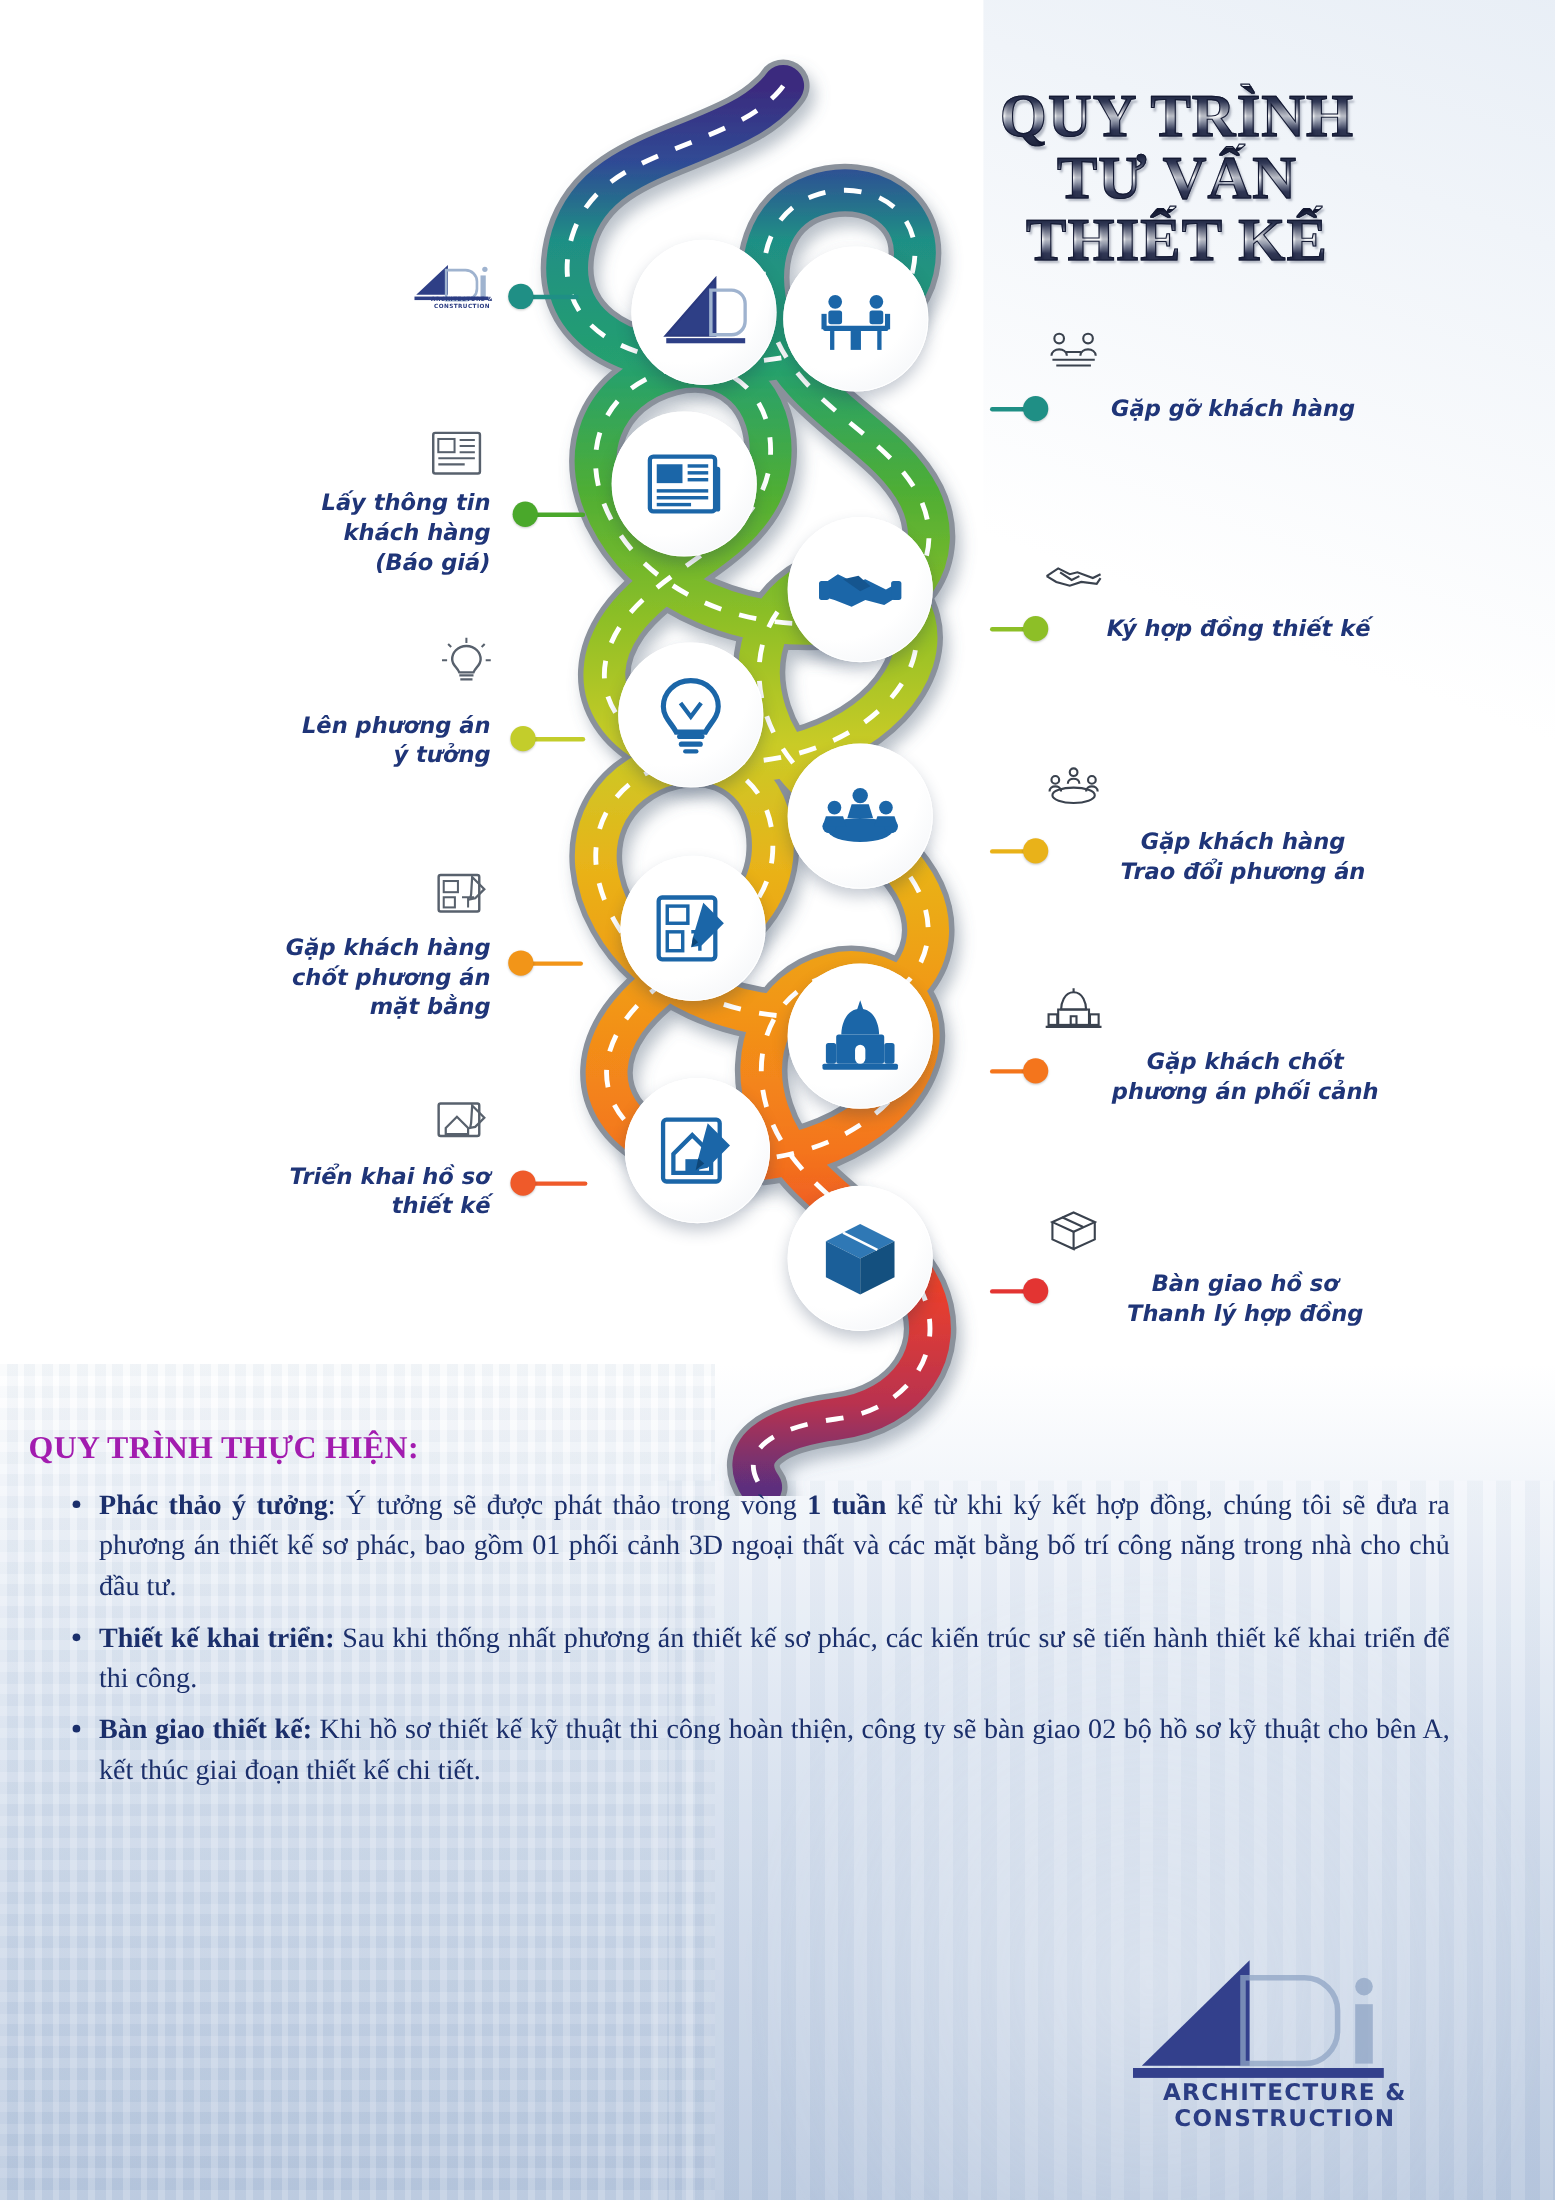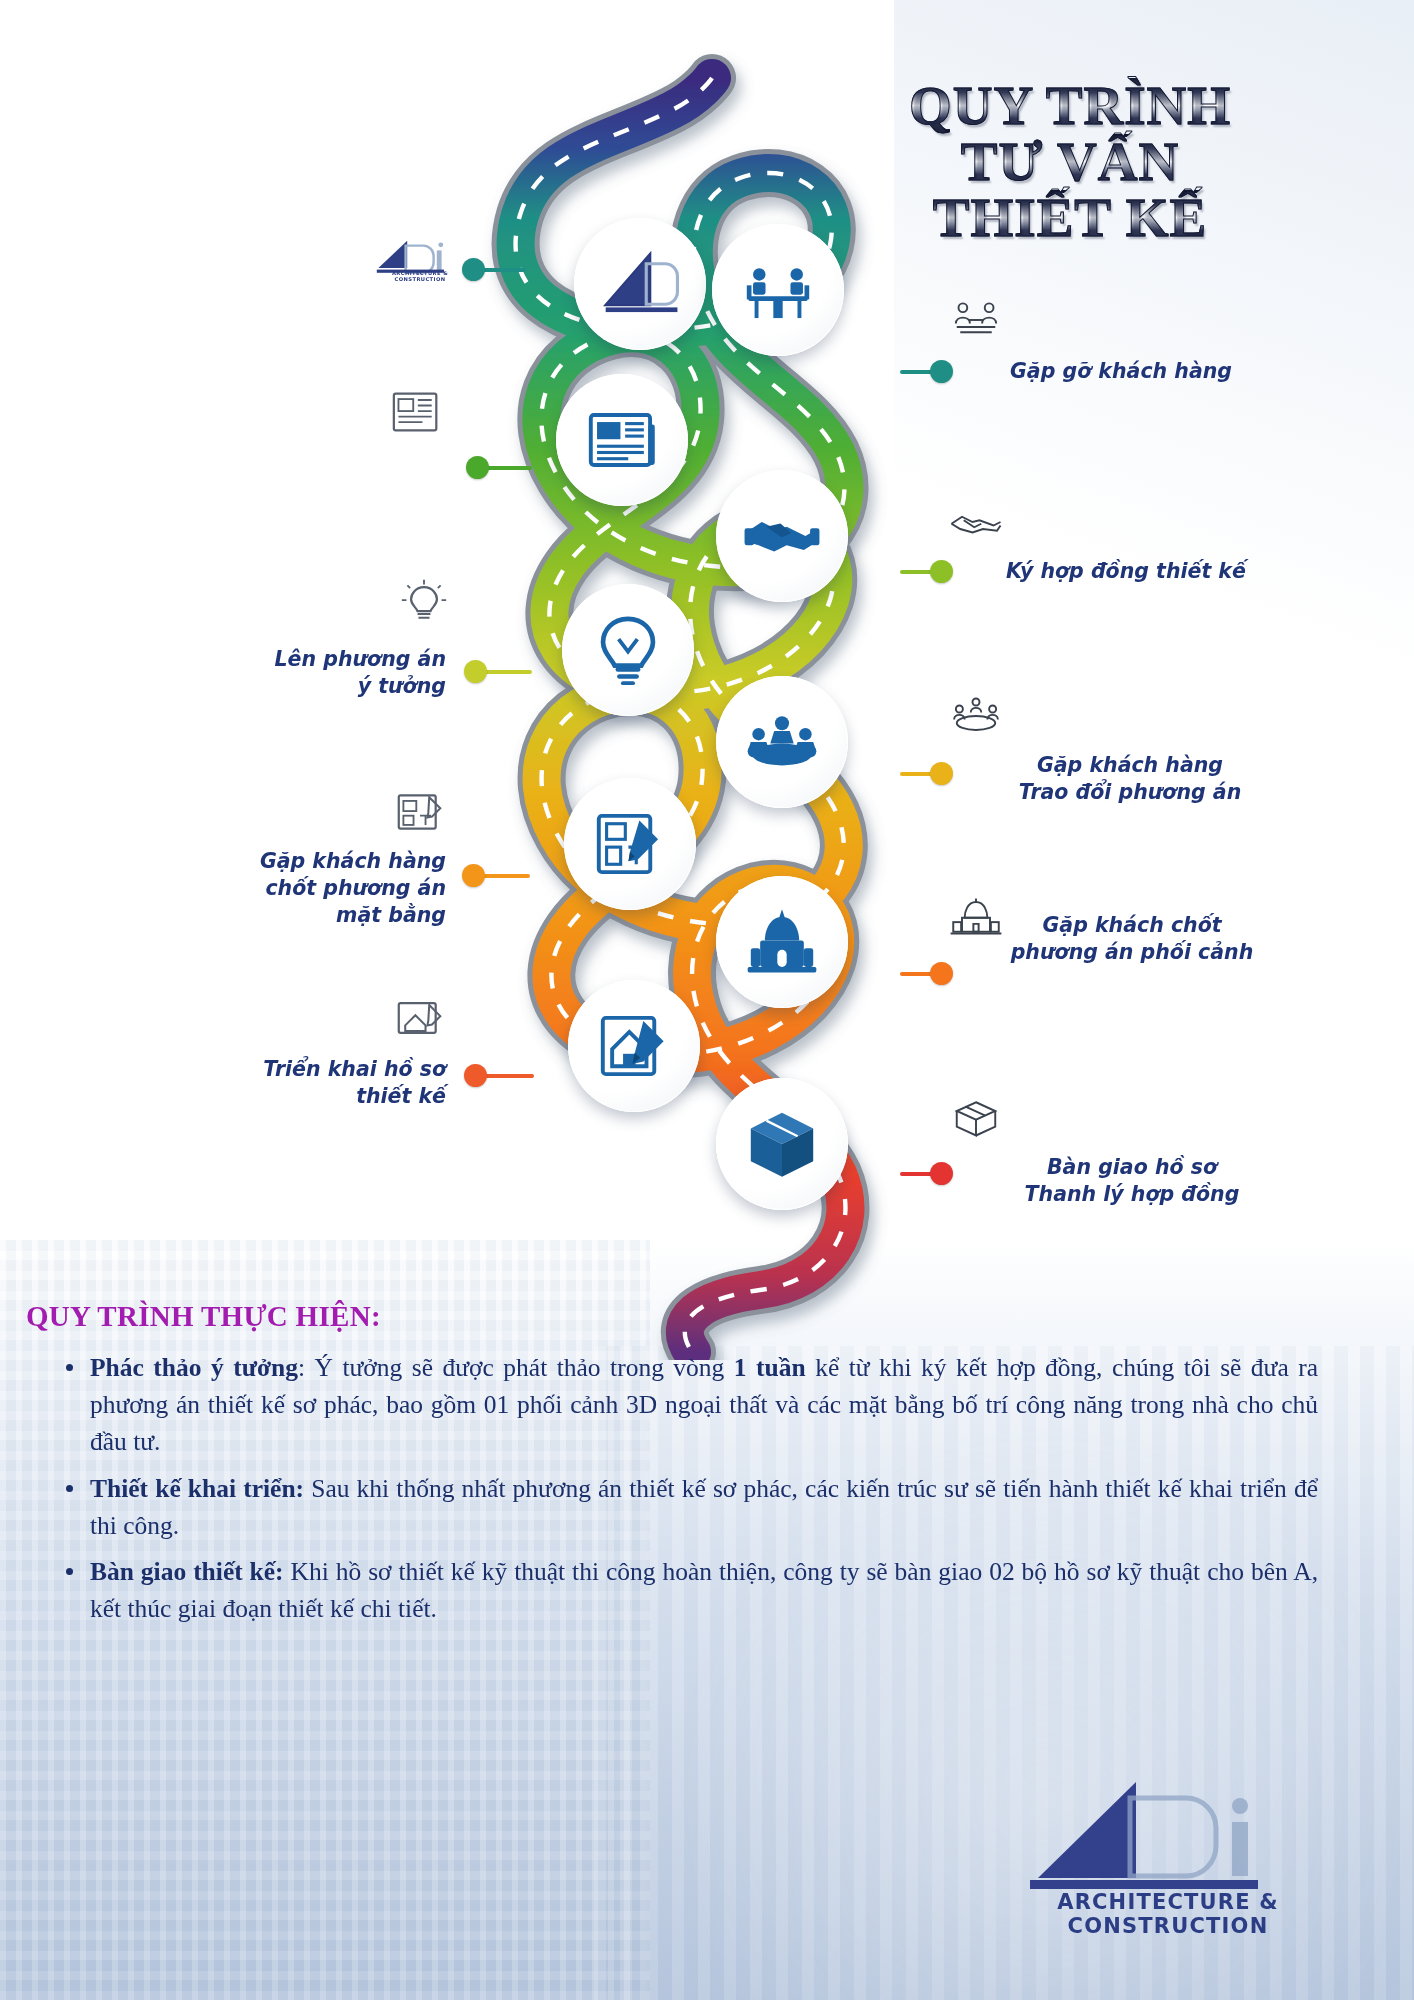--- a/index.html
+++ b/index.html
@@ -404,20 +404,23 @@
 
   <div class="glyph" style="left:388px;top:388px">
     <svg viewBox="0 0 60 52">
       <rect x="6" y="6" width="46" height="40" rx="2" fill="none" stroke="#58616d" stroke-width="2.4"></rect>
       <rect x="11" y="12" width="16" height="13" fill="none" stroke="#58616d" stroke-width="2"></rect>
       <g stroke="#58616d" stroke-width="2">
           <path d="M32 13 h15 M32 19 h15 M32 25 h15 M11 31 h36 M11 37 h26"></path>
         </g>
     </svg>
   </div>
+  <div class="label left" style="left:186px;top:444px;width:260px">Lấy thông tin
+khách hàng
+(Báo giá)</div>
   <div class="conn" style="left:480px;top:466px;width:52px;background:#4aa82b"></div>
   <div class="dot" style="left:466px;top:456px;background:#4aa82b"></div>
 
   <div class="glyph" style="left:396px;top:578px">
     <svg viewBox="0 0 60 52">
       <path d="M30 10 C21 10 16 17 16 23 C16 29 21 31 23 36 L37 36 C39 31 44 29 44 23 C44 17 39 10 30 10 Z" fill="none" stroke="#58616d" stroke-width="2.4"></path>
       <path d="M23 39 h14 M24 43 h12" stroke="#58616d" stroke-width="2.2"></path>
       <g stroke="#58616d" stroke-width="2">
           <path d="M30 2 v5 M12 8 l3 3 M48 8 l-3 3 M6 24 h5 M49 24 h5"></path>
         </g>
@@ -510,21 +513,21 @@
         <path d="M32 6 v4"></path>
         <path d="M32 10 C22 10 19 22 19 28 h26 C45 22 42 10 32 10 Z"></path>
         <rect x="16" y="28" width="32" height="16"></rect>
         <rect x="6" y="33" width="9" height="11"></rect>
         <rect x="49" y="33" width="9" height="11"></rect>
         <path d="M29 35 h6 v9 h-6 z"></path>
         <path d="M3 46 h58"></path>
       </g>
     </svg>
   </div>
-  <div class="label right" style="left:956px;top:912px;width:352px">Gặp khách chốt
+  <div class="label right" style="left:956px;top:952px;width:352px">Gặp khách chốt
 phương án phối cảnh</div>
   <div class="conn" style="left:900px;top:972px;width:42px;background:#f4751c"></div>
   <div class="dot" style="left:930px;top:962px;background:#f4751c"></div>
 
   <div class="glyph" style="left:948px;top:1094px">
     <svg viewBox="0 0 64 52">
       <g fill="none" stroke="#3a424e" stroke-width="2.2">
         <path d="M32 8 L54 18 L32 28 L10 18 Z"></path>
         <path d="M10 18 L10 36 L32 46 L32 28"></path>
         <path d="M54 18 L54 36 L32 46"></path>

